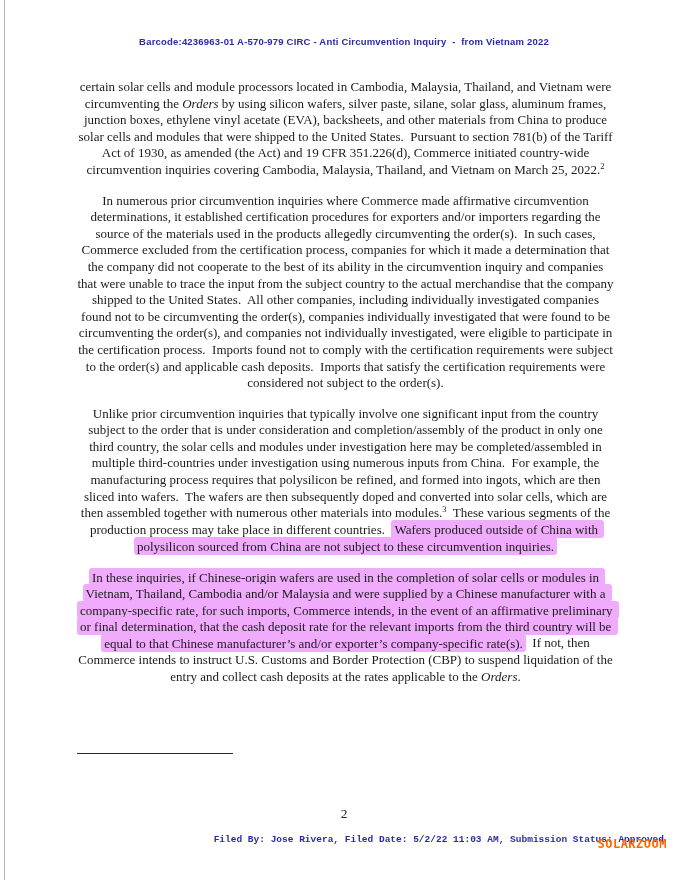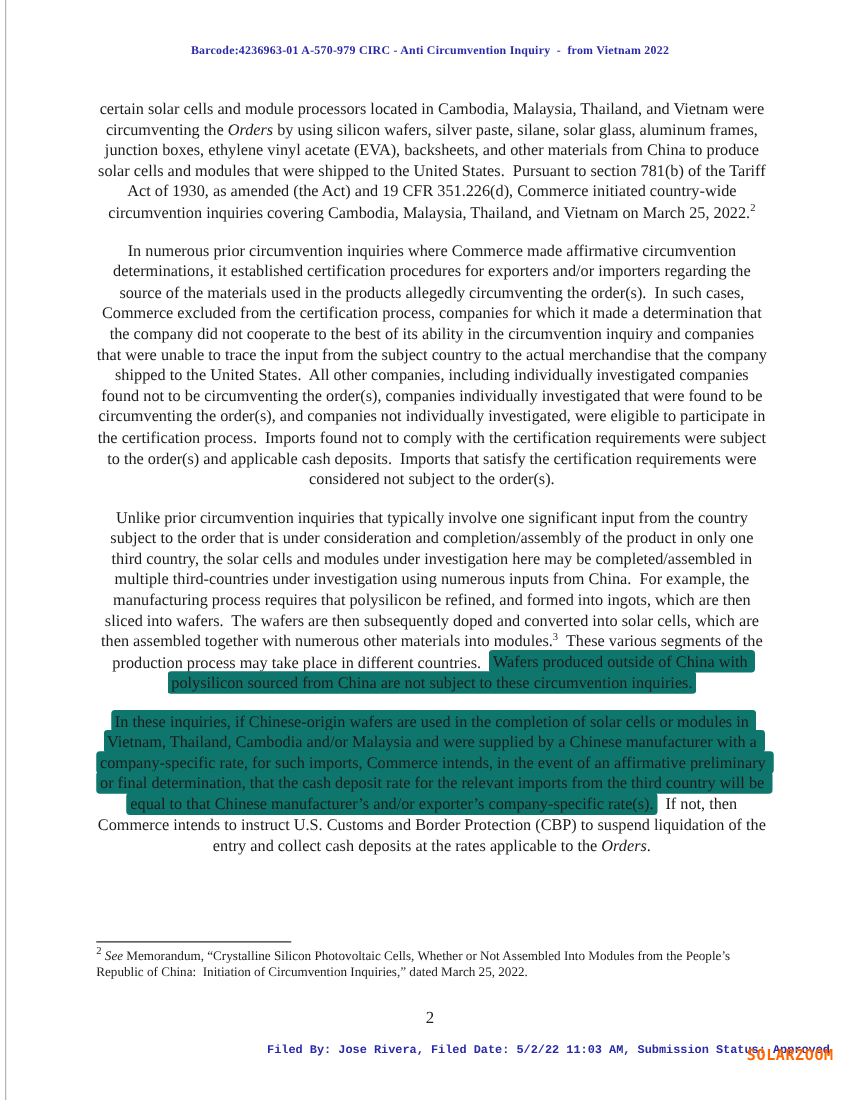--- a/index.html
+++ b/index.html
@@ -12,21 +12,21 @@
     overflow: hidden;
   }
   .scan-edge-line {
     position: absolute; left: 4px; top: 0;
     width: 1px; height: 880px;
     background: #b4b4b4;
   }
   .doc-header {
     position: absolute; top: 36px; left: 0; width: 100%;
     text-align: center;
-    font-family: Liberation Serif, serif;
+    font-family: Liberation Sans, sans-serif;
     font-weight: bold;
     font-size: 9.5px;
     letter-spacing: 0.2px;
     color: #2a2aa8;
     white-space: pre;
   }
   .content {
     position: absolute; top: 79px; left: 77px; width: 537px;
     font-size: 13px;
     line-height: 16.6px;
@@ -35,21 +35,21 @@
   .para { margin: 0 0 14px 0; }
   .para span, .footnote span { white-space: pre-wrap; }
   .i { font-style: italic; }
   .sup {
     vertical-align: super;
     font-size: 8.5px;
     line-height: 0;
     white-space: normal !important;
   }
   .hl {
-    background: #0f766e;
+    background: #f0abfc;
     padding: 1.5px 3px;
     border-radius: 3px;
     box-decoration-break: clone;
     -webkit-box-decoration-break: clone;
   }
   .footnotes {
     position: absolute; top: 753px; left: 77px; width: 537px;
     font-size: 10.5px;
     line-height: 13px;
   }
@@ -99,20 +99,19 @@
   <p class="para"><span>In numerous prior circumvention inquiries where Commerce made affirmative circumvention determinations, it established certification procedures for exporters and/or importers regarding the source of the materials used in the products allegedly circumventing the order(s).  In such cases, Commerce excluded from the certification process, companies for which it made a determination that the company did not cooperate to the best of its ability in the circumvention inquiry and companies that were unable to trace the input from the subject country to the actual merchandise that the company shipped to the United States.  All other companies, including individually investigated companies found not to be circumventing the order(s), companies individually investigated that were found to be circumventing the order(s), and companies not individually investigated, were eligible to participate in the certification process.  Imports found not to comply with the certification requirements were subject to the order(s) and applicable cash deposits.  Imports that satisfy the certification requirements were considered not subject to the order(s).</span></p>
 
   <p class="para"><span>Unlike prior circumvention inquiries that typically involve one significant input from the country subject to the order that is under consideration and completion/assembly of the product in only one third country, the solar cells and modules under investigation here may be completed/assembled in multiple third-countries under investigation using numerous inputs from China.  For example, the manufacturing process requires that polysilicon be refined, and formed into ingots, which are then sliced into wafers.  The wafers are then subsequently doped and converted into solar cells, which are then assembled together with numerous other materials into modules.</span><span class="sup">3</span><span>  These various segments of the production process may take place in different countries.  </span><span class="hl">Wafers produced outside of China with polysilicon sourced from China are not subject to these circumvention inquiries.</span></p>
 
   <p class="para"><span class="hl">In these inquiries, if Chinese-origin wafers are used in the completion of solar cells or modules in Vietnam, Thailand, Cambodia and/or Malaysia and were supplied by a Chinese manufacturer with a company-specific rate, for such imports, Commerce intends, in the event of an affirmative preliminary or final determination, that the cash deposit rate for the relevant imports from the third country will be equal to that Chinese manufacturer’s and/or exporter’s company-specific rate(s).</span><span>  If not, then Commerce intends to instruct U.S. Customs and Border Protection (CBP) to suspend liquidation of the entry and collect cash deposits at the rates applicable to the </span><span class="i">Orders</span><span>.</span></p>
 
 </div>
 
 <div class="footnotes">
   <div class="footnote-rule"></div>
-  <p class="footnote"><span class="sup">2</span><span> </span><span class="i">See</span><span> Memorandum, “Crystalline Silicon Photovoltaic Cells, Whether or Not Assembled Into Modules from the People’s Republic of China:  Initiation of Circumvention Inquiries,” dated March 25, 2022.</span></p>
 </div>
 
 <div class="page-number">2</div>
 
 <div class="filing-line">Filed By: Jose Rivera, Filed Date: 5/2/22 11:03 AM, Submission Status: Approved</div>
 
 <div class="watermark">SOLARZOOM</div>
 
 </body></html>

